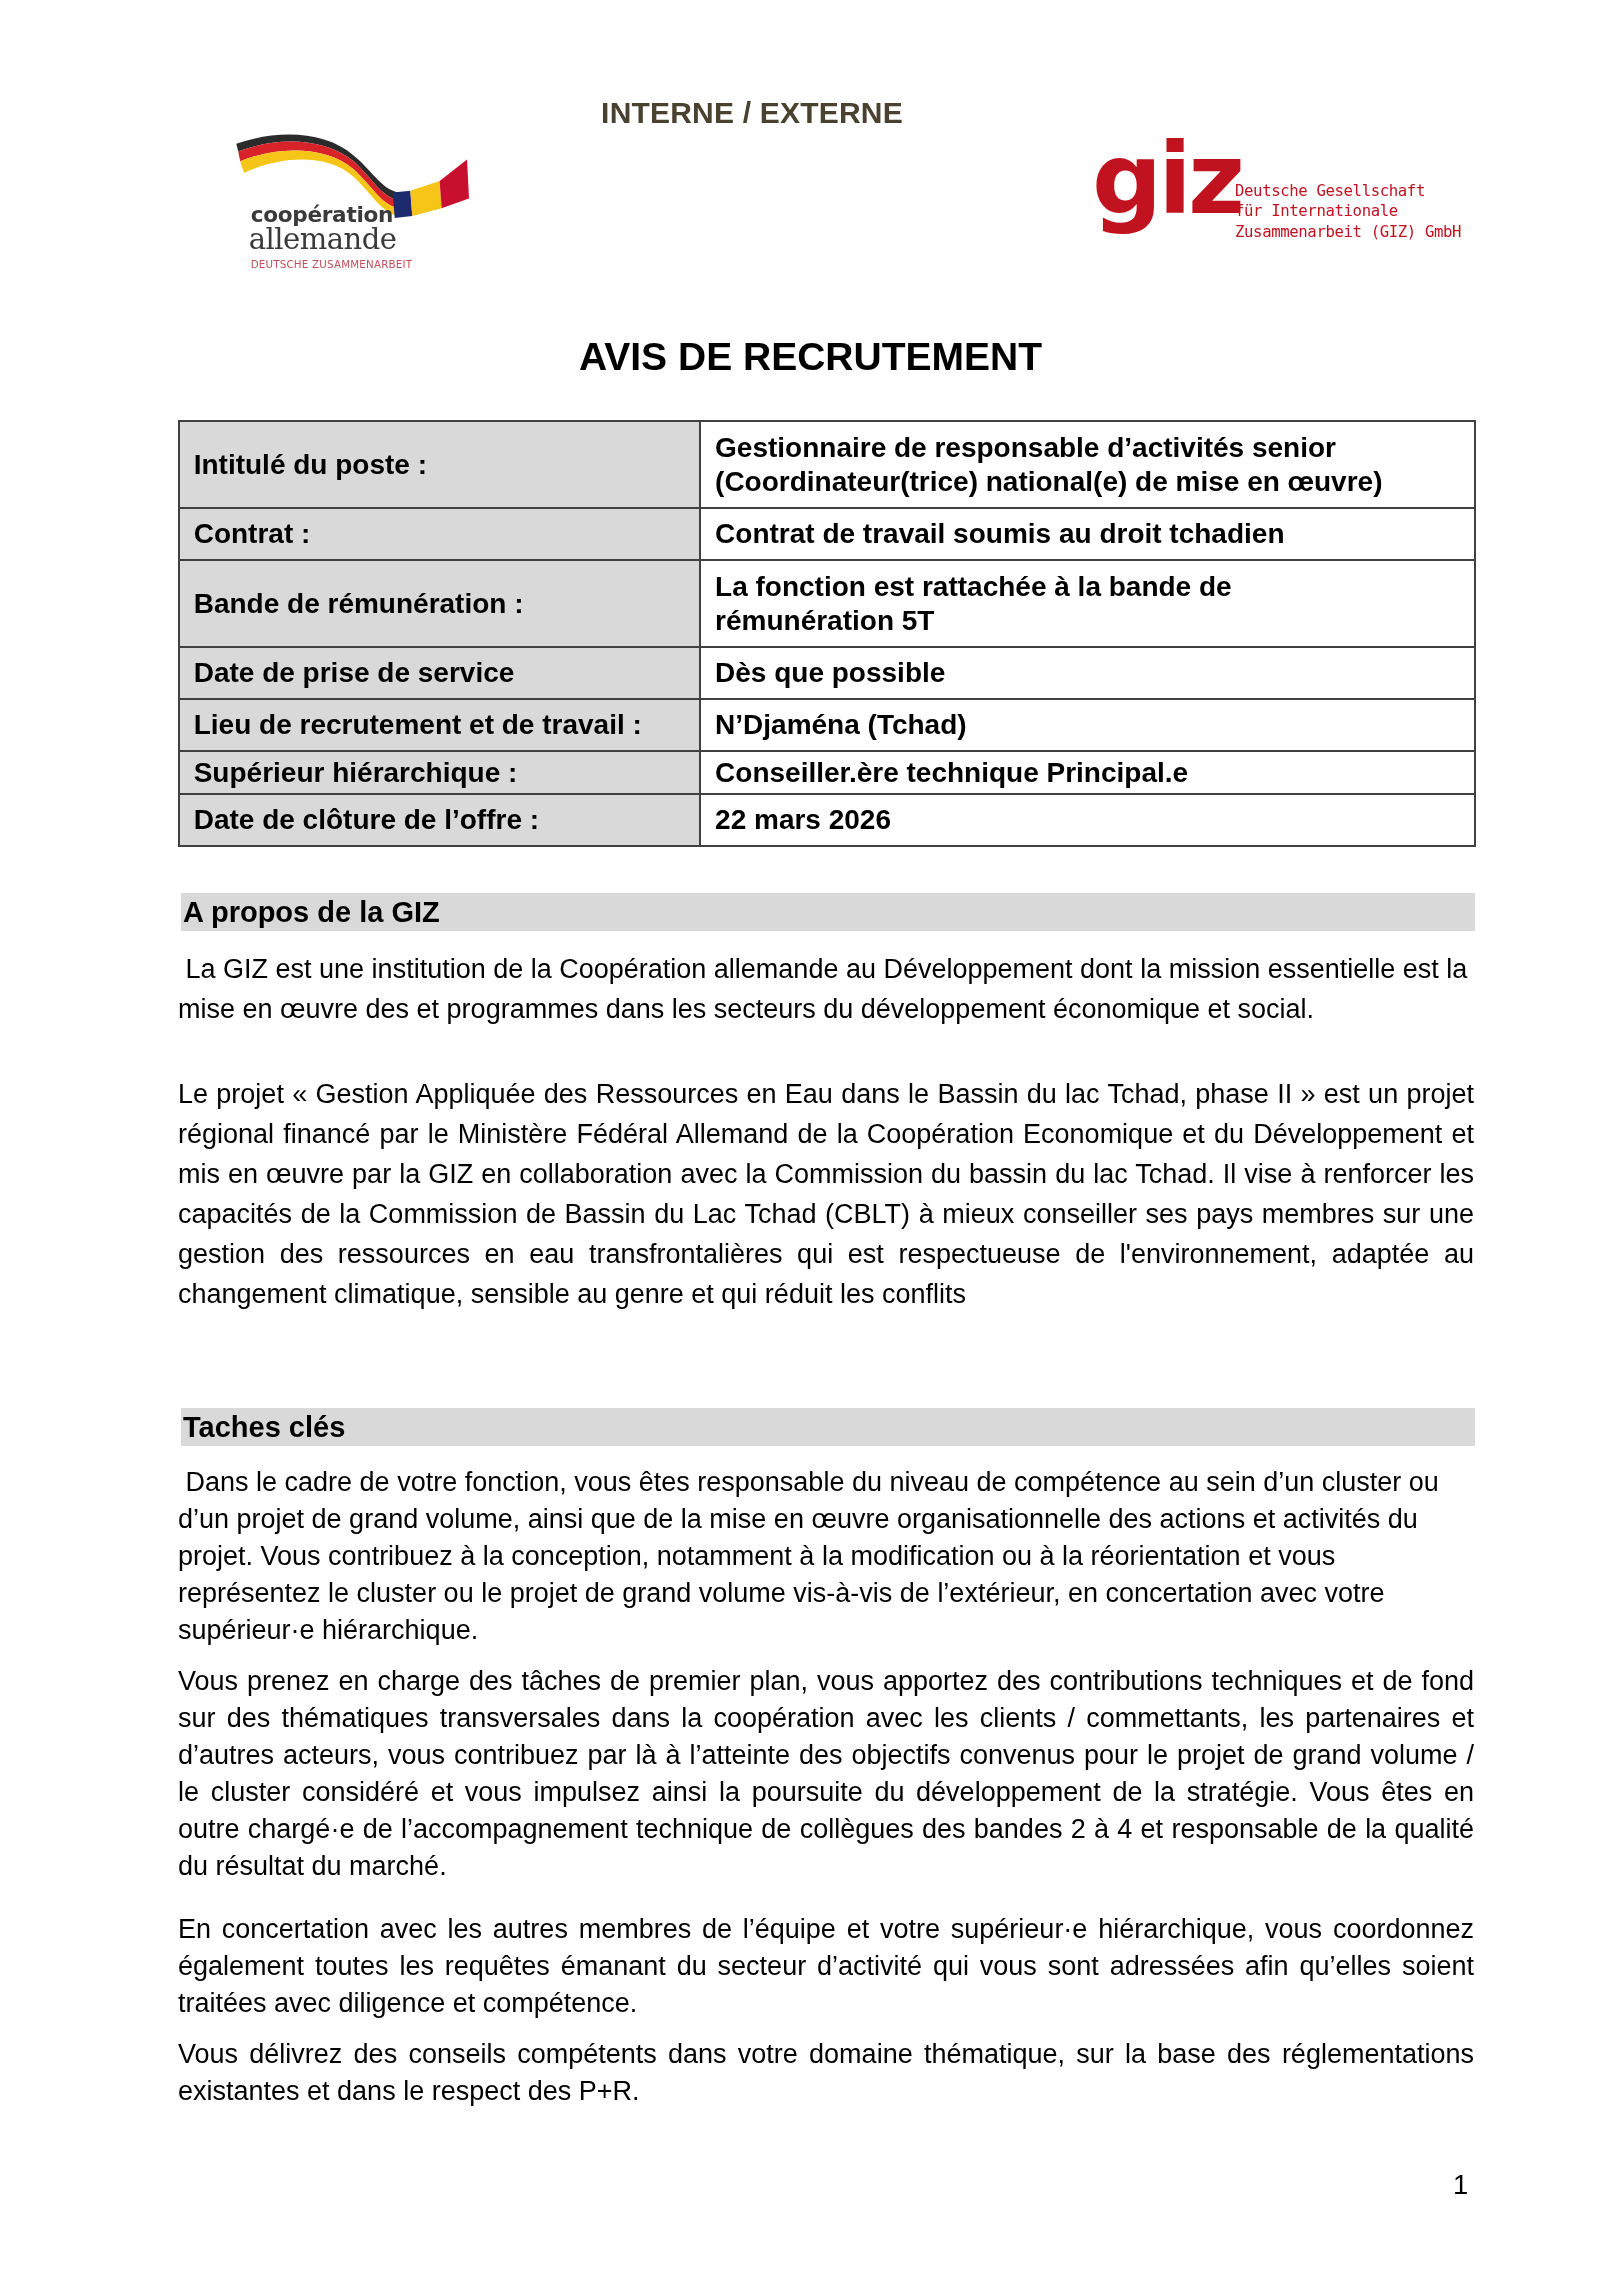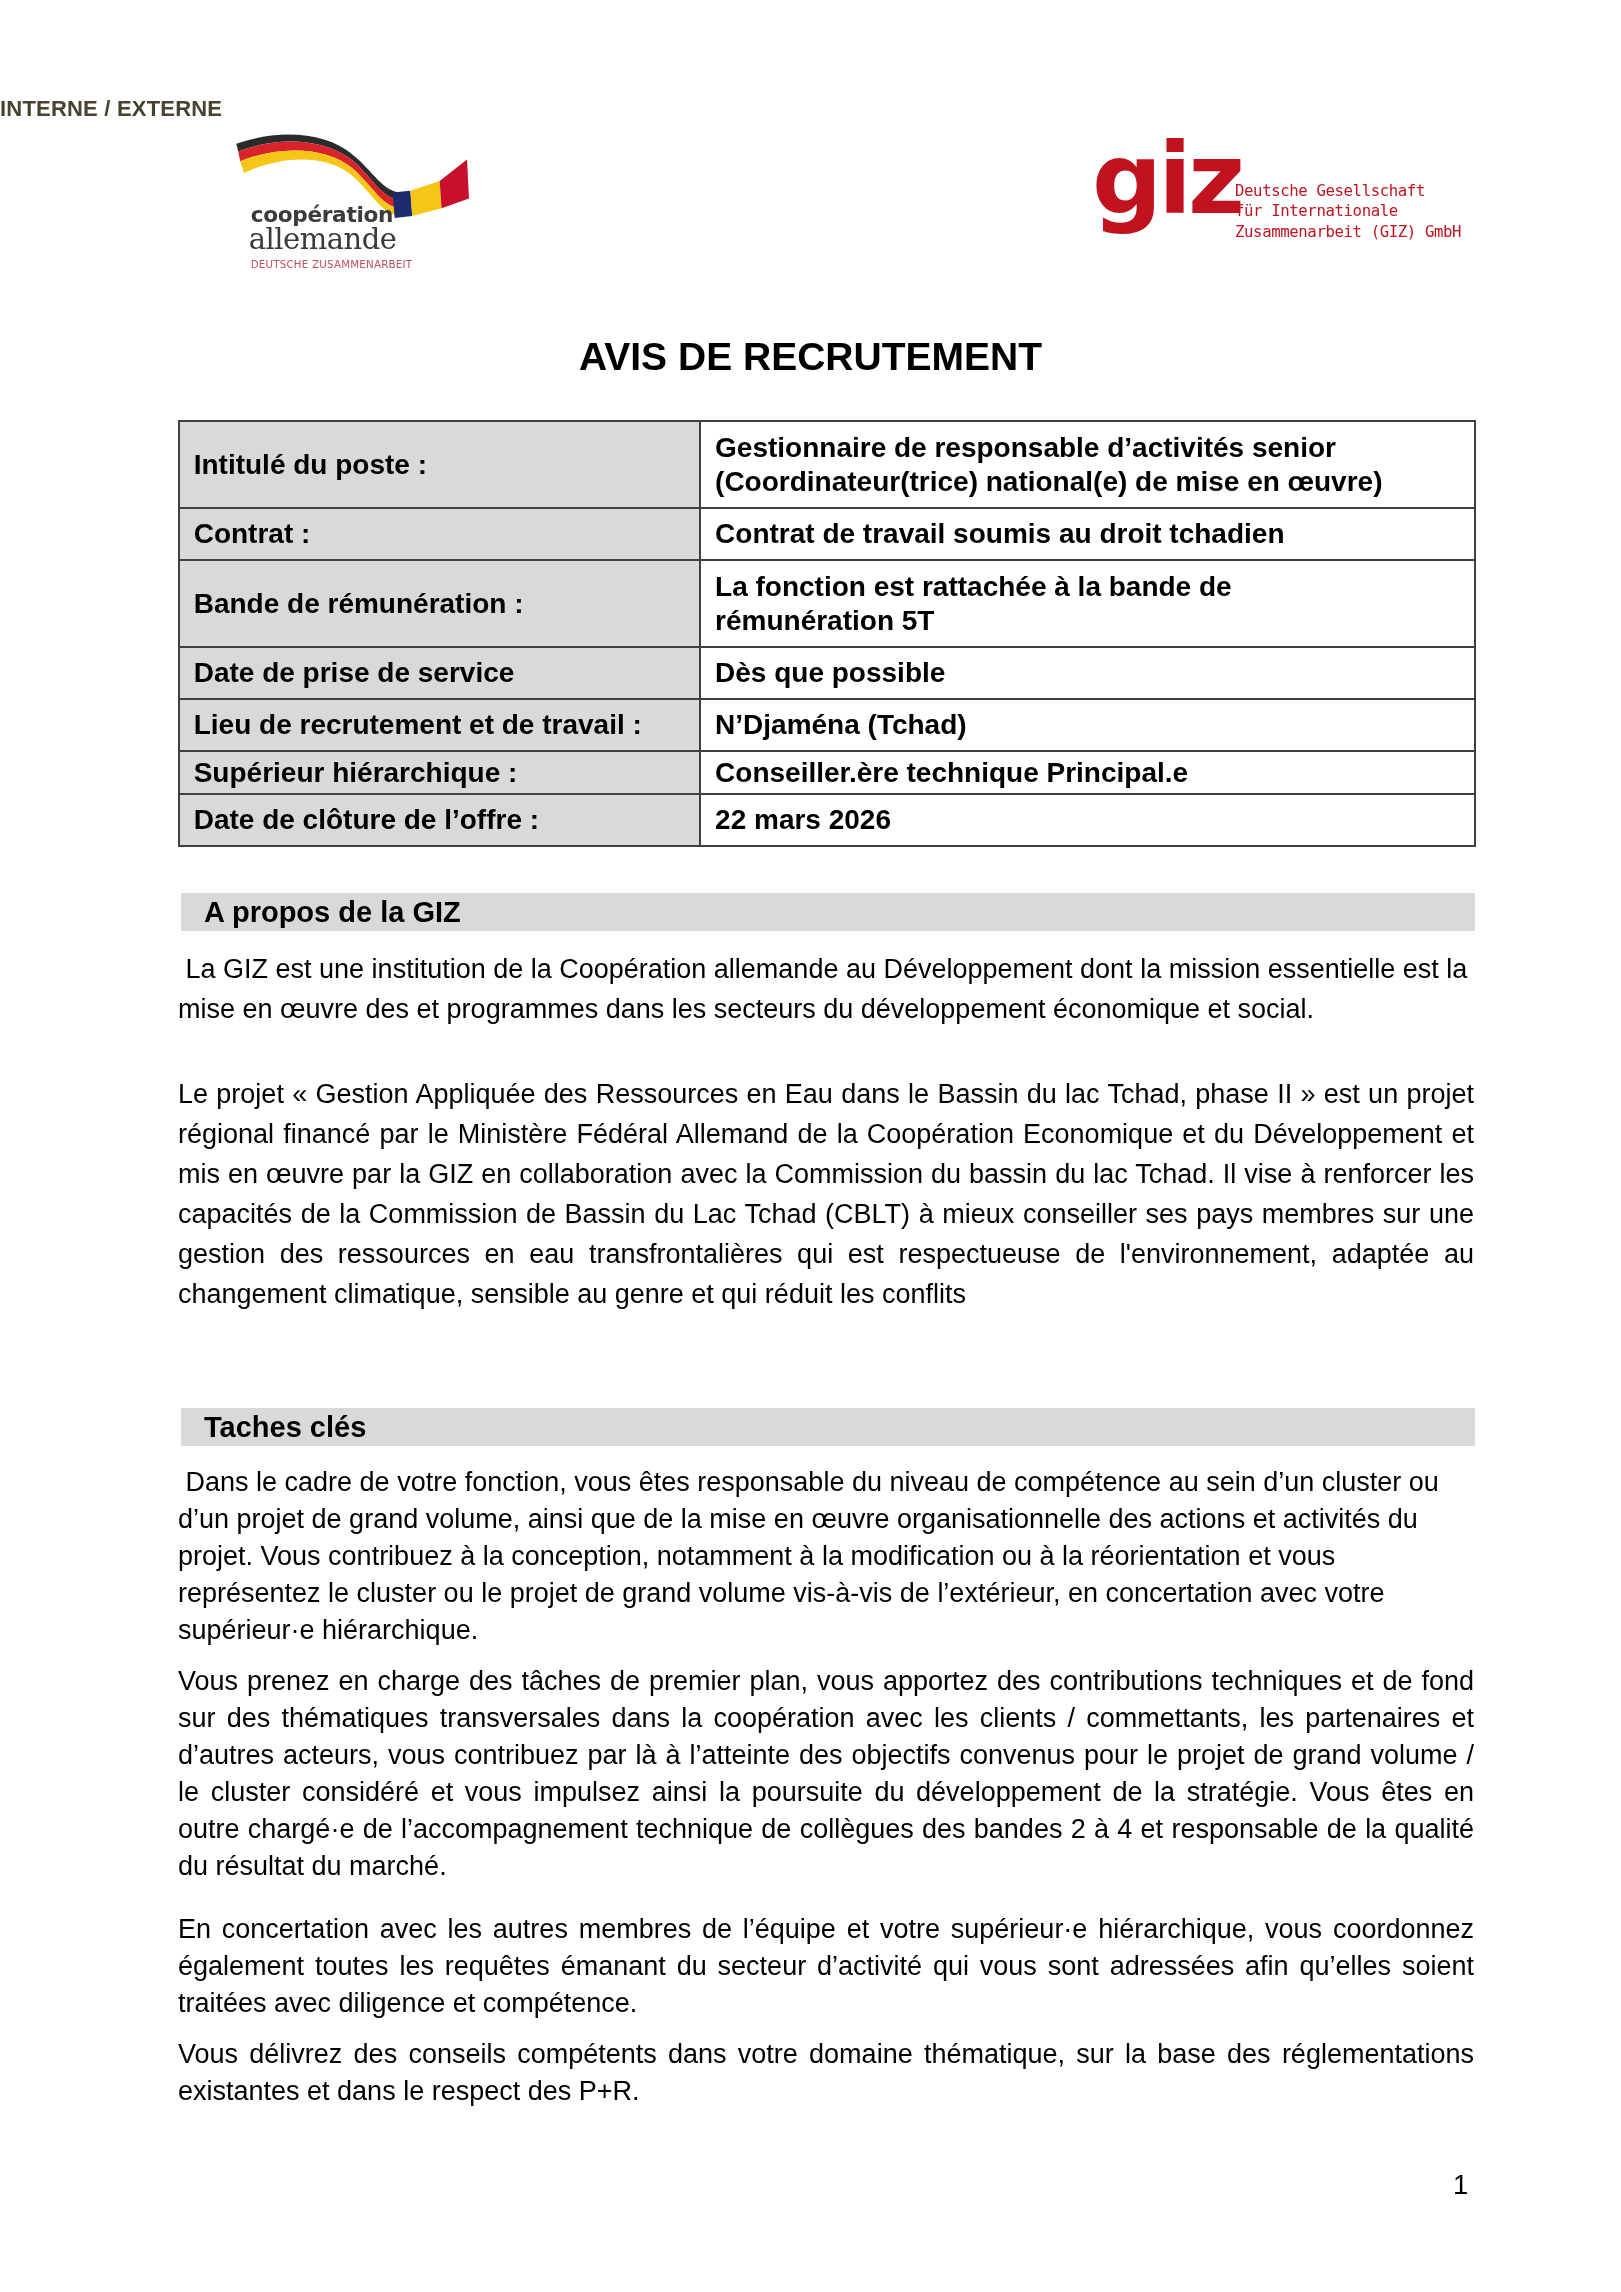--- a/index.html
+++ b/index.html
@@ -1,22 +1,22 @@
 <!DOCTYPE html>
 <html><head>
 <meta charset="utf-8">
 <style>
   html, body { margin: 0; padding: 0; background: #ffffff; }
   body {
     width: 1621px; height: 2293px; position: relative; overflow: hidden;
     font-family: "Liberation Sans", sans-serif; color: #000;
   }
   .header-tag {
-    position: absolute; left: 0; width: 1504px; top: 96px; 
-    font-size: 22px; font-weight: bold; color: #4a4230; letter-spacing: 0.2px;
+    position: absolute; left: 0; width: 1504px; top: 96px; text-align: center;
+    font-size: 30px; font-weight: bold; color: #4a4230; letter-spacing: 0.2px;
   }
   
   .logo-ca { position: absolute; left: 236px; top: 132px; width: 245px; height: 147px; text-align: center; }
   .logo-ca svg { position: absolute; left: 0; top: 0; }
   .logo-ca .ca-line1 {
     position: absolute; left: 14.7px; top: 70px; font-size: 21.6px; font-weight: bold;
     color: #3a3a3a; font-family: "DejaVu Sans", sans-serif; letter-spacing: -0.3px;
   }
   .logo-ca .ca-line2 {
     position: absolute; left: 12.7px; top: 90px; font-size: 29px;
@@ -45,21 +45,21 @@
     border-collapse: collapse; font-size: 28px; font-weight: bold;
   }
   table.info td {
     border: 2px solid #404040; padding: 0 13.7px; vertical-align: middle;
     line-height: 34px;
   }
   table.info td.lbl { background: #d9d9d9; width: 492px; }
   table.info td.val { background: #ffffff; }
   .section-bar {
     position: absolute; left: 181px; width: 1294px; height: 38px; background: #d9d9d9;
-    font-size: 29px; font-weight: bold; line-height: 39px; padding-left: 23px; box-sizing: border-box;
+    font-size: 29px; font-weight: bold; line-height: 39px; padding-left: 2px; box-sizing: border-box;
   }
   .para {
     position: absolute; left: 178px; width: 1296px; font-size: 27px; line-height: 40px;
     margin: 0;
   }
   .para.just { text-align: justify; text-align-last: left; }
   .page-num {
     position: absolute; left: 1453px; top: 2169px; font-size: 27.4px;
   }
 </style>

